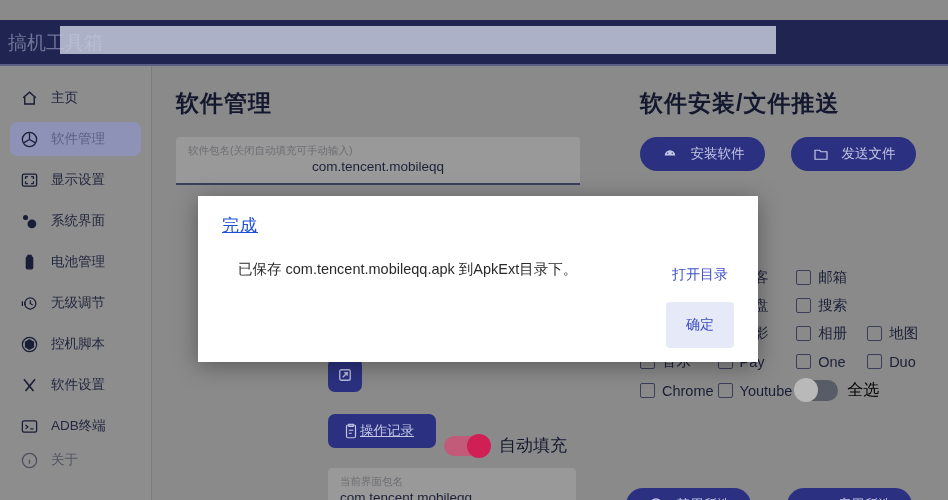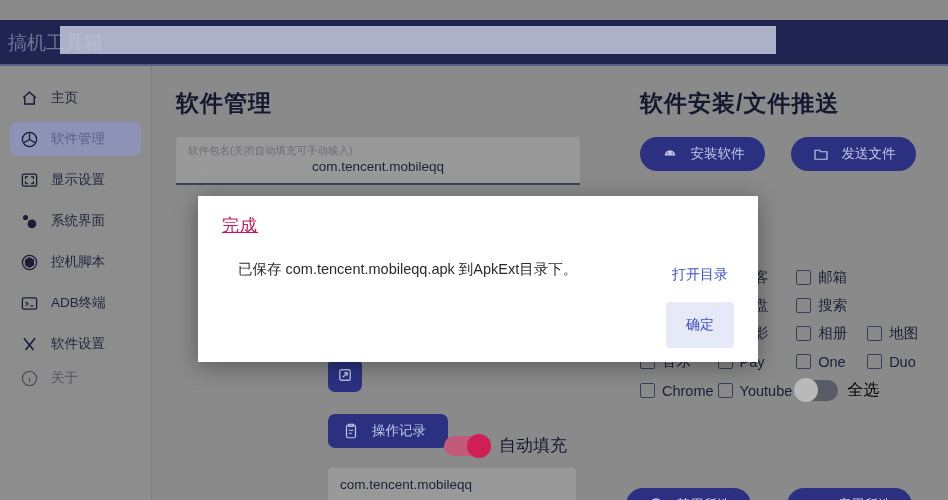--- a/index.html
+++ b/index.html
@@ -93,25 +93,25 @@
   .icon-btn-stack { position: absolute; left: 176px; top: 196px; }
   .icon-btn {
     width: 34px; height: 34px; margin-bottom: 14px;
     background: #2b3180; border-radius: 7px;
     display: flex; align-items: center; justify-content: center;
     color: #b9bddd;
   }
   .icon-btn svg { width: 18px; height: 18px; display: block; }
 
   .wide-btn {
-    display: inline-flex; align-items: center; gap: 12px;
+    display: inline-flex; align-items: center; 
     height: 34px; padding: 0 22px 0 14px;
     background: #2b3180; border-radius: 7px;
     color: #c3c7e4; font-size: 13.5px;
-    cursor: pointer; white-space: nowrap;
+    cursor: pointer; white-space: nowrap; text-decoration: underline;
   }
   .wide-btn svg { width: 18px; height: 18px; display: block; flex: 0 0 18px; }
 
   .row-toggle {
     position: absolute; left: 444px; top: 414px;
     display: flex; align-items: center; gap: 11px;
   }
   .switch {
     width: 44px; height: 20px; border-radius: 11px;
     background: #c25a7a; position: relative; cursor: pointer;
@@ -158,21 +158,21 @@
     display: flex; gap: 36px;
   }
 
   
   .dialog {
     position: absolute; left: 198px; top: 176px;
     width: 560px; height: 166px;
     background: #ffffff;
     box-shadow: 0 4px 22px rgba(0,0,0,.35);
   }
-  .dlg-title { font-size: 17px; color: #be185d; padding: 18px 0 0 24px; letter-spacing: 1px; text-decoration: underline; }
+  .dlg-title { font-size: 17px; color: #1d4ed8; padding: 18px 0 0 24px; letter-spacing: 1px; text-decoration: underline; }
   .dlg-msg { font-size: 14.5px; color: #2a2a2a; padding: 22px 24px 0 40px; line-height: 20px; }
   .dlg-actions {
     position: absolute; right: 16px; bottom: 14px;
     display: flex; align-items: center; gap: 10px; flex-direction: column;
   }
   .dlg-text-btn {
     font-size: 14px; color: #3c4fc4; padding: 8px 14px;
     cursor: pointer; background: none; border: none; font-family: inherit;
   }
   .dlg-primary-btn {
@@ -227,49 +227,68 @@
     <div class="nav-item">
       <span class="nav-icon">
           <svg viewBox="0 0 24 24" fill="currentColor">
             <circle cx="7" cy="7" r="3.2"></circle>
             <circle cx="15" cy="15" r="5.5"></circle>
           </svg>
         </span>
       <span class="nav-label">系统界面</span>
     </div>
 
-
+    <div class="nav-item">
+      <span class="nav-icon">
+          <svg viewBox="0 0 24 24" fill="none" stroke="currentColor" stroke-width="1.6">
+            <rect x="8" y="5" width="8" height="15" rx="1.5" fill="currentColor"></rect>
+            <rect x="10" y="3" width="4" height="2" fill="currentColor"></rect>
+          </svg>
+        </span>
+      <span class="nav-label">电池管理</span>
+    </div>
+
+    <div class="nav-item">
+      <span class="nav-icon">
+          <svg viewBox="0 0 24 24" fill="none" stroke="currentColor" stroke-width="1.6">
+            <circle cx="13" cy="12" r="7"></circle>
+            <path d="M13 8v4l3 2"></path>
+            <path d="M3 9v6M6 10v4"></path>
+          </svg>
+        </span>
+      <span class="nav-label">无级调节</span>
+    </div>
 
     <div class="nav-item">
       <span class="nav-icon">
           <svg viewBox="0 0 24 24" fill="none" stroke="currentColor" stroke-width="1.6">
             <circle cx="12" cy="12" r="9"></circle>
             <path d="M12 6l5 3v6l-5 3-5-3V9z" fill="currentColor"></path>
           </svg>
         </span>
       <span class="nav-label">控机脚本</span>
     </div>
 
     <div class="nav-item">
       <span class="nav-icon">
+          <svg viewBox="0 0 24 24" fill="none" stroke="currentColor" stroke-width="2">
+            <path d="M5 4l12 15M19 4L7 19"></path>
+          </svg>
+        </span>
+      <span class="nav-label">软件设置</span>
+    </div>
+
+    <div class="nav-item">
+      <span class="nav-icon">
           <svg viewBox="0 0 24 24" fill="none" stroke="currentColor" stroke-width="1.6">
             <rect x="3" y="5" width="18" height="14" rx="2"></rect>
             <path d="M7 10l3 2.5-3 2.5M13 15h4"></path>
           </svg>
         </span>
       <span class="nav-label">ADB终端</span>
-    </div>
-
-    <div class="nav-item">
-      <span class="nav-icon">
-          <svg viewBox="0 0 24 24" fill="none" stroke="currentColor" stroke-width="2">
-            <path d="M5 4l12 15M19 4L7 19"></path>
-          </svg>
-        </span>
-      <span class="nav-label">软件设置</span>
     </div>
 
     <div class="nav-item partial">
       <span class="nav-icon">
           <svg viewBox="0 0 24 24" fill="none" stroke="currentColor" stroke-width="1.6">
             <circle cx="12" cy="12" r="9"></circle>
             <path d="M12 11v5M12 8h.01"></path>
           </svg>
         </span>
       <span class="nav-label">关于</span>
@@ -311,20 +330,21 @@
         <svg viewBox="0 0 24 24" fill="none" stroke="currentColor" stroke-width="1.6">
             <rect x="6" y="4" width="12" height="17" rx="2"></rect>
             <path d="M9 3h6v3H9z"></path>
             <path d="M9 11h6M9 15h4"></path>
           </svg>
         <span>操作记录</span>
       </div>
     </div>
 
     <div class="field" style="position:absolute; left:176px; top:402px; width:248px;">
+      <div class="field-label">当前界面包名</div>
       <div class="field-value left">com.tencent.mobileqq</div>
     </div>
 
   </div>
 
   <div class="row-toggle">
     <div class="switch">
         <span class="knob"></span>
       </div>
     <span class="toggle-label">自动填充</span>

